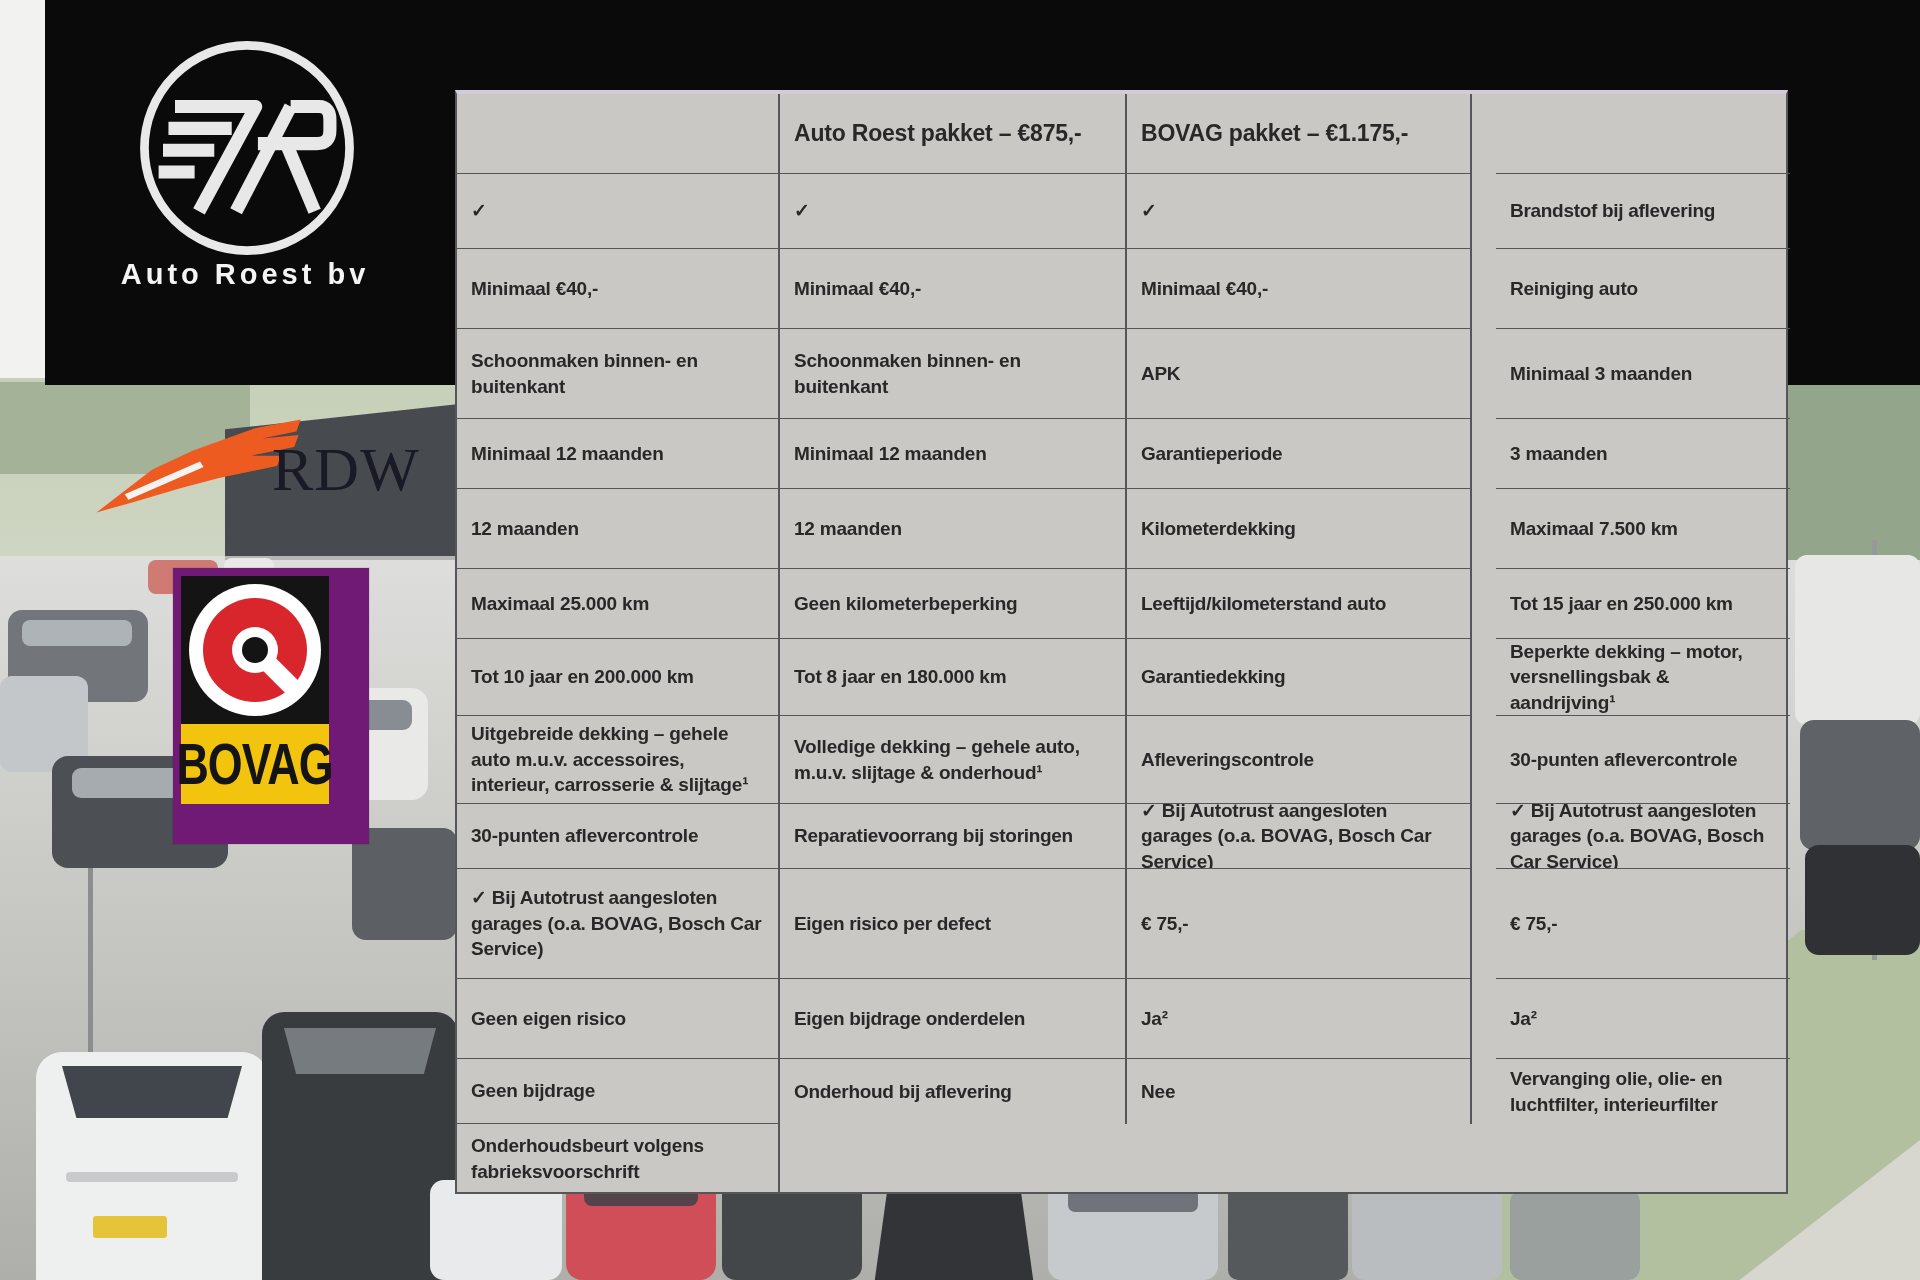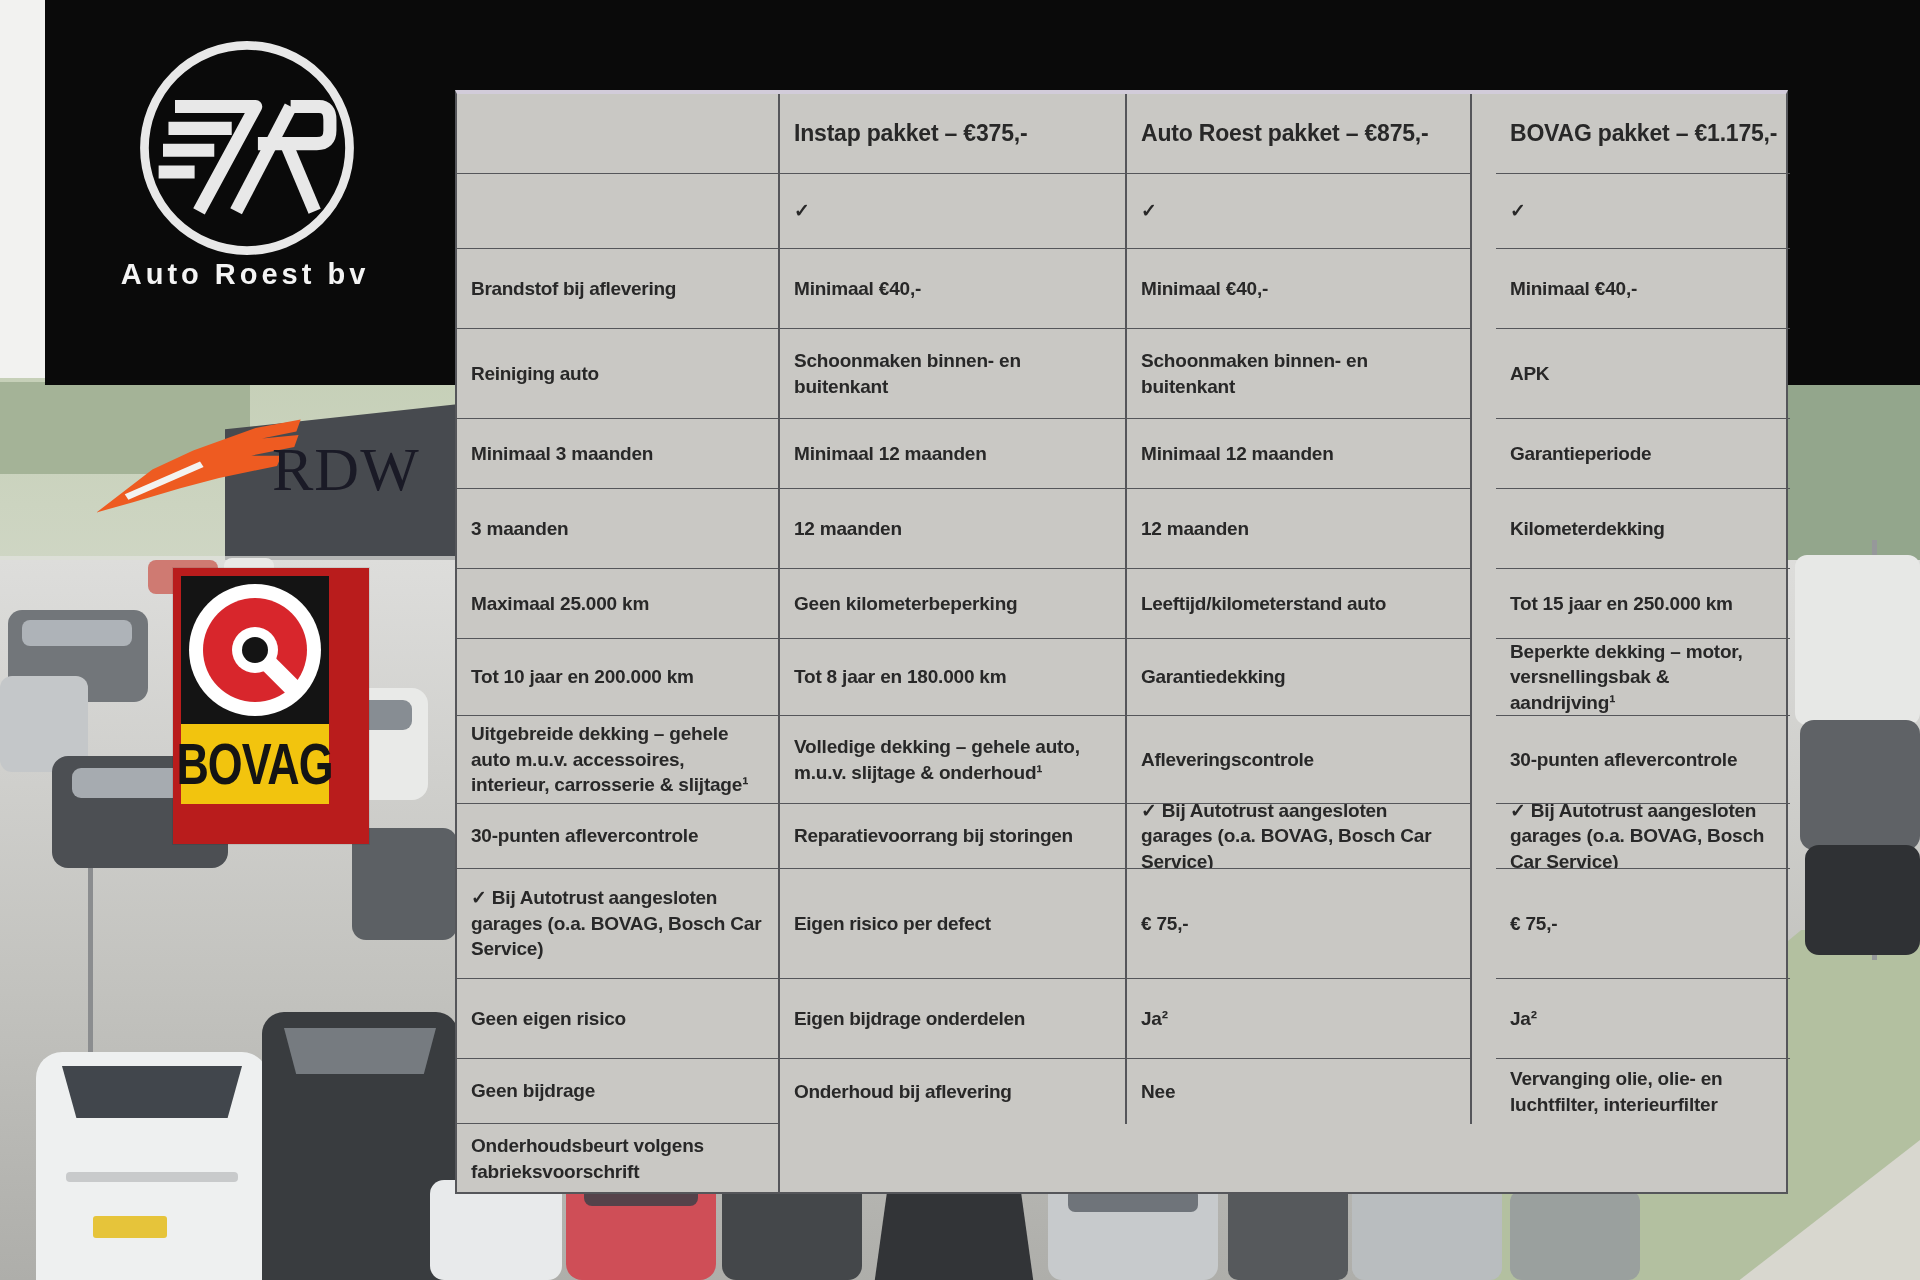--- a/index.html
+++ b/index.html
@@ -16,21 +16,21 @@
     color:#f4f4f4;font-size:29px;font-weight:700;letter-spacing:4px;
   }
   
   .rdw{position:absolute;left:90px;top:410px;width:320px;height:130px;z-index:3;}
   .rdw-wing{position:absolute;left:0;top:6px;width:215px;height:112px;}
   .rdw-text{
     position:absolute;left:182px;top:24px;
     font-family:"Liberation Serif",serif;font-size:62px;color:#1a1a26;letter-spacing:1px;
   }
   
-  .bovag{position:absolute;left:173px;top:568px;width:164px;height:244px;background:#b91c1c;z-index:3;padding:16px;box-shadow:0 0 0 1px rgba(0,0,0,.08);}
+  .bovag{position:absolute;left:173px;top:568px;width:164px;height:244px;background:#701a75;z-index:3;padding:16px;box-shadow:0 0 0 1px rgba(0,0,0,.08);}
   .bovag-top{position:absolute;left:8px;top:8px;width:148px;height:148px;}
   .bovag-band{
     position:absolute;left:8px;top:156px;width:148px;height:80px;background:#f2c40e;
     display:flex;align-items:center;justify-content:center;
   }
   .bovag-word{
     font-weight:700;font-size:44px;color:#141414;letter-spacing:-1px;
     transform:scale(1.02,1.32);transform-origin:center;
   }
   
@@ -160,21 +160,20 @@
       <circle cx="74" cy="74" r="13" fill="#141414"></circle>
     </svg>
     <div class="bovag-band">
       <span class="bovag-word">BOVAG</span>
     </div>
   </div>
 
 
   <div class="pkg-table" id="pkgTable">
       <div class="cell head"></div>
-      <div class="cell head">Instap pakket – €375,-</div>
       <div class="cell head">Auto Roest pakket – €875,-</div>
       <div class="cell head">BOVAG pakket – €1.175,-</div>
       <div class="cell label"></div>
       <div class="cell val">✓</div>
       <div class="cell val">✓</div>
       <div class="cell val">✓</div>
       <div class="cell label">Brandstof bij aflevering</div>
       <div class="cell val">Minimaal €40,-</div>
       <div class="cell val">Minimaal €40,-</div>
       <div class="cell val">Minimaal €40,-</div>
@@ -183,20 +182,21 @@
       <div class="cell val">Schoonmaken binnen- en buitenkant</div>
       <div class="cell label">APK</div>
       <div class="cell val">Minimaal 3 maanden</div>
       <div class="cell val">Minimaal 12 maanden</div>
       <div class="cell val">Minimaal 12 maanden</div>
       <div class="cell label">Garantieperiode</div>
       <div class="cell val">3 maanden</div>
       <div class="cell val">12 maanden</div>
       <div class="cell val">12 maanden</div>
       <div class="cell label">Kilometerdekking</div>
+      <div class="cell val">Maximaal 7.500 km</div>
       <div class="cell val">Maximaal 25.000 km</div>
       <div class="cell val">Geen kilometerbeperking</div>
       <div class="cell label">Leeftijd/kilometerstand auto</div>
       <div class="cell val">Tot 15 jaar en 250.000 km</div>
       <div class="cell val">Tot 10 jaar en 200.000 km</div>
       <div class="cell val">Tot 8 jaar en 180.000 km</div>
       <div class="cell label">Garantiedekking</div>
       <div class="cell val">Beperkte dekking – motor, versnellingsbak &amp; aandrijving¹</div>
       <div class="cell val">Uitgebreide dekking – gehele auto m.u.v. accessoires, interieur, carrosserie &amp; slijtage¹</div>
       <div class="cell val">Volledige dekking – gehele auto, m.u.v. slijtage &amp; onderhoud¹</div>

